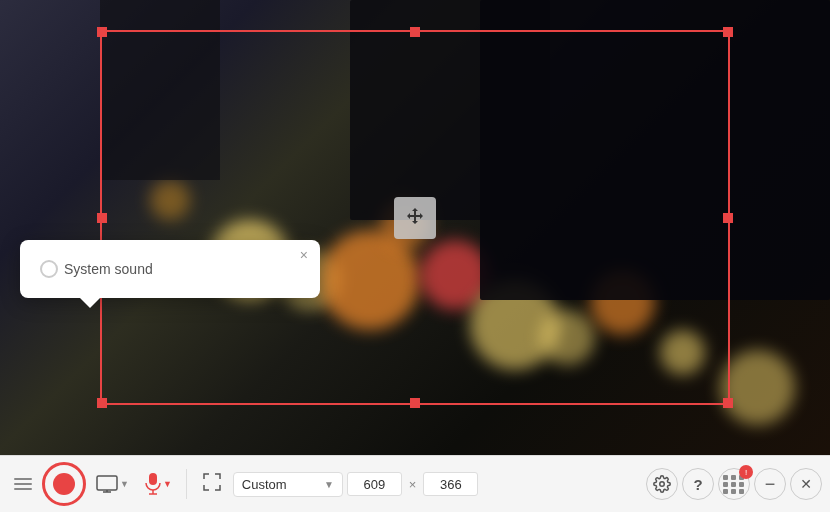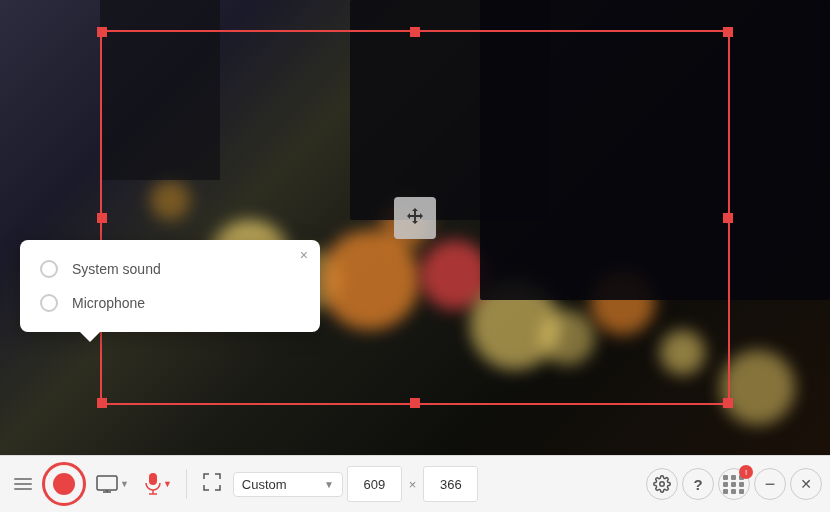--- a/index.html
+++ b/index.html
@@ -105,21 +105,21 @@
       cursor: pointer;
       line-height: 1;
     }
 
     .audio-option {
       display: flex;
       align-items: center;
       padding: 8px 20px;
       cursor: pointer;
       font-size: 14px;
-      gap: 14px;
+      gap: 6px;
     }
 
     .radio-circle {
       width: 18px;
       height: 18px;
       border-radius: 50%;
       border: 2px solid #ccc;
       display: flex;
       align-items: center;
       justify-content: center;
@@ -246,21 +246,21 @@
     }
 
     .dropdown-arrow {
       font-size: 10px;
       color: #888;
       margin-left: auto;
     }
 
     .dimension-input {
       width: 55px;
-      height: 36px;
+      height: 24px;
       border: 1px solid #ddd;
       border-radius: 3px;
       text-align: center;
       font-size: 13px;
       color: #333;
       background: white;
     }
 
     .dim-x {
       font-size: 13px;
@@ -385,24 +385,20 @@
 </div>
 
 <div class="audio-popup">
   <span class="popup-close">×</span>
 
   <div class="audio-option">
     <div class="radio-circle"></div>
     <span class="option-label gray">System sound</span>
   </div>
 
-  <div class="audio-option">
-    <div class="radio-circle"></div>
-    <span class="option-label gray">Microphone</span>
-  </div>
 
 
 
   <div class="popup-tail"></div>
 </div>
 
 <div class="toolbar">
 
   <div class="hamburger-btn">
     <div class="hamburger-line"></div>

